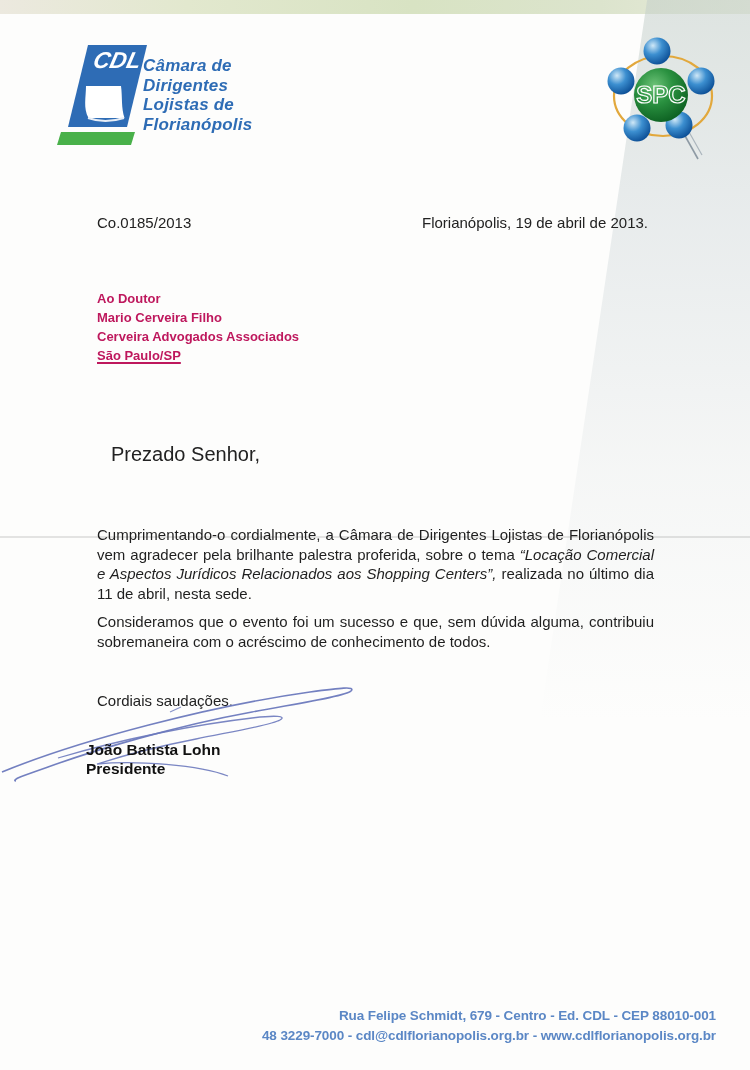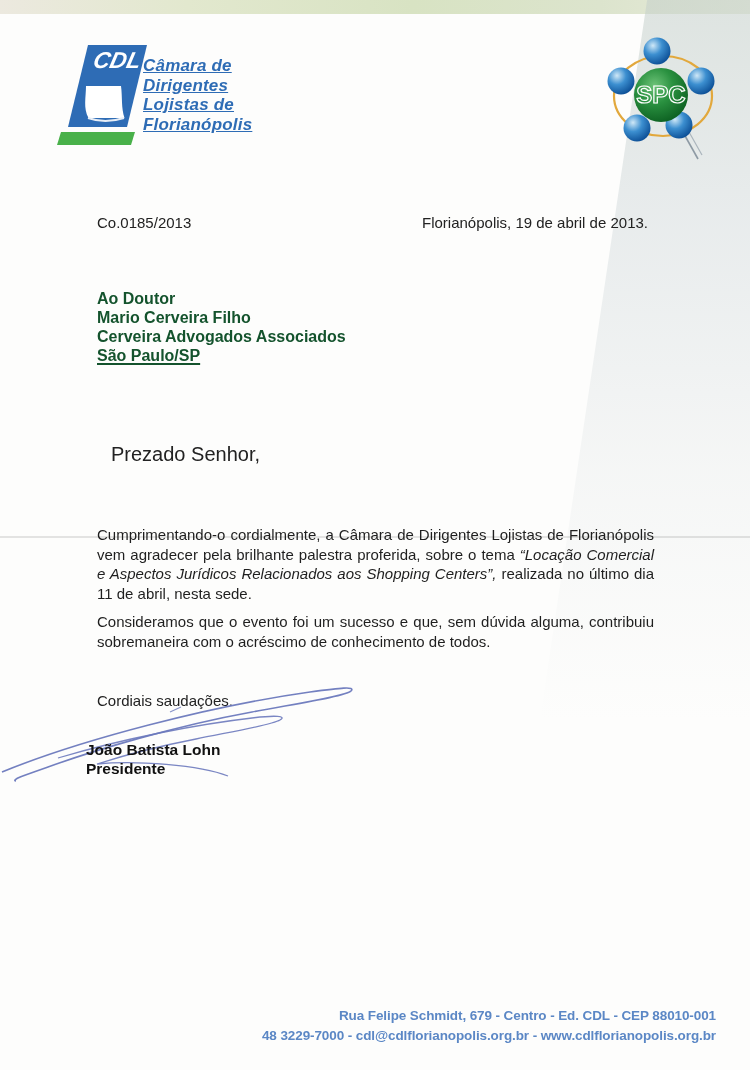--- a/index.html
+++ b/index.html
@@ -27,32 +27,32 @@
   }
   .fold-line{
     position:absolute;left:0;top:536px;width:750px;height:2px;
     background:rgba(125,125,125,0.20);
   }
   
   .cdl-logo{position:absolute;left:55px;top:42px;}
   .cdl-orgname{
     position:absolute;left:143px;top:56px;
     color:#2e6cb5;font-weight:bold;font-style:italic;
-    font-size:17px;line-height:19.5px;letter-spacing:0.2px;text-decoration:underline;
+    font-size:17px;line-height:19.5px;letter-spacing:0.2px;
   }
   .spc-logo{position:absolute;left:600px;top:28px;}
   
   .ref-row{
     position:absolute;left:97px;top:214px;width:551px;
     display:flex;justify-content:space-between;
     font-size:15px;
   }
   .recipient{
     position:absolute;left:97px;top:289px;
-    font-weight:bold;font-size:16px;line-height:19px;color:#14532d;
+    font-weight:bold;font-size:13px;line-height:19px;color:#be185d;
   }
   .recipient .underlined{text-decoration:underline;text-decoration-thickness:2px;text-underline-offset:2px;}
   .salutation{position:absolute;left:111px;top:443px;font-size:20px;}
   .para{
     position:absolute;left:97px;width:557px;
     font-size:15px;line-height:19.5px;text-align:justify;color:#1f1f1f;margin-top:20px;
   }
   .p1{top:505px;}
   .p2{top:592px;}
   .closing{position:absolute;left:97px;top:652px;font-size:15px;margin-top:40px;}

